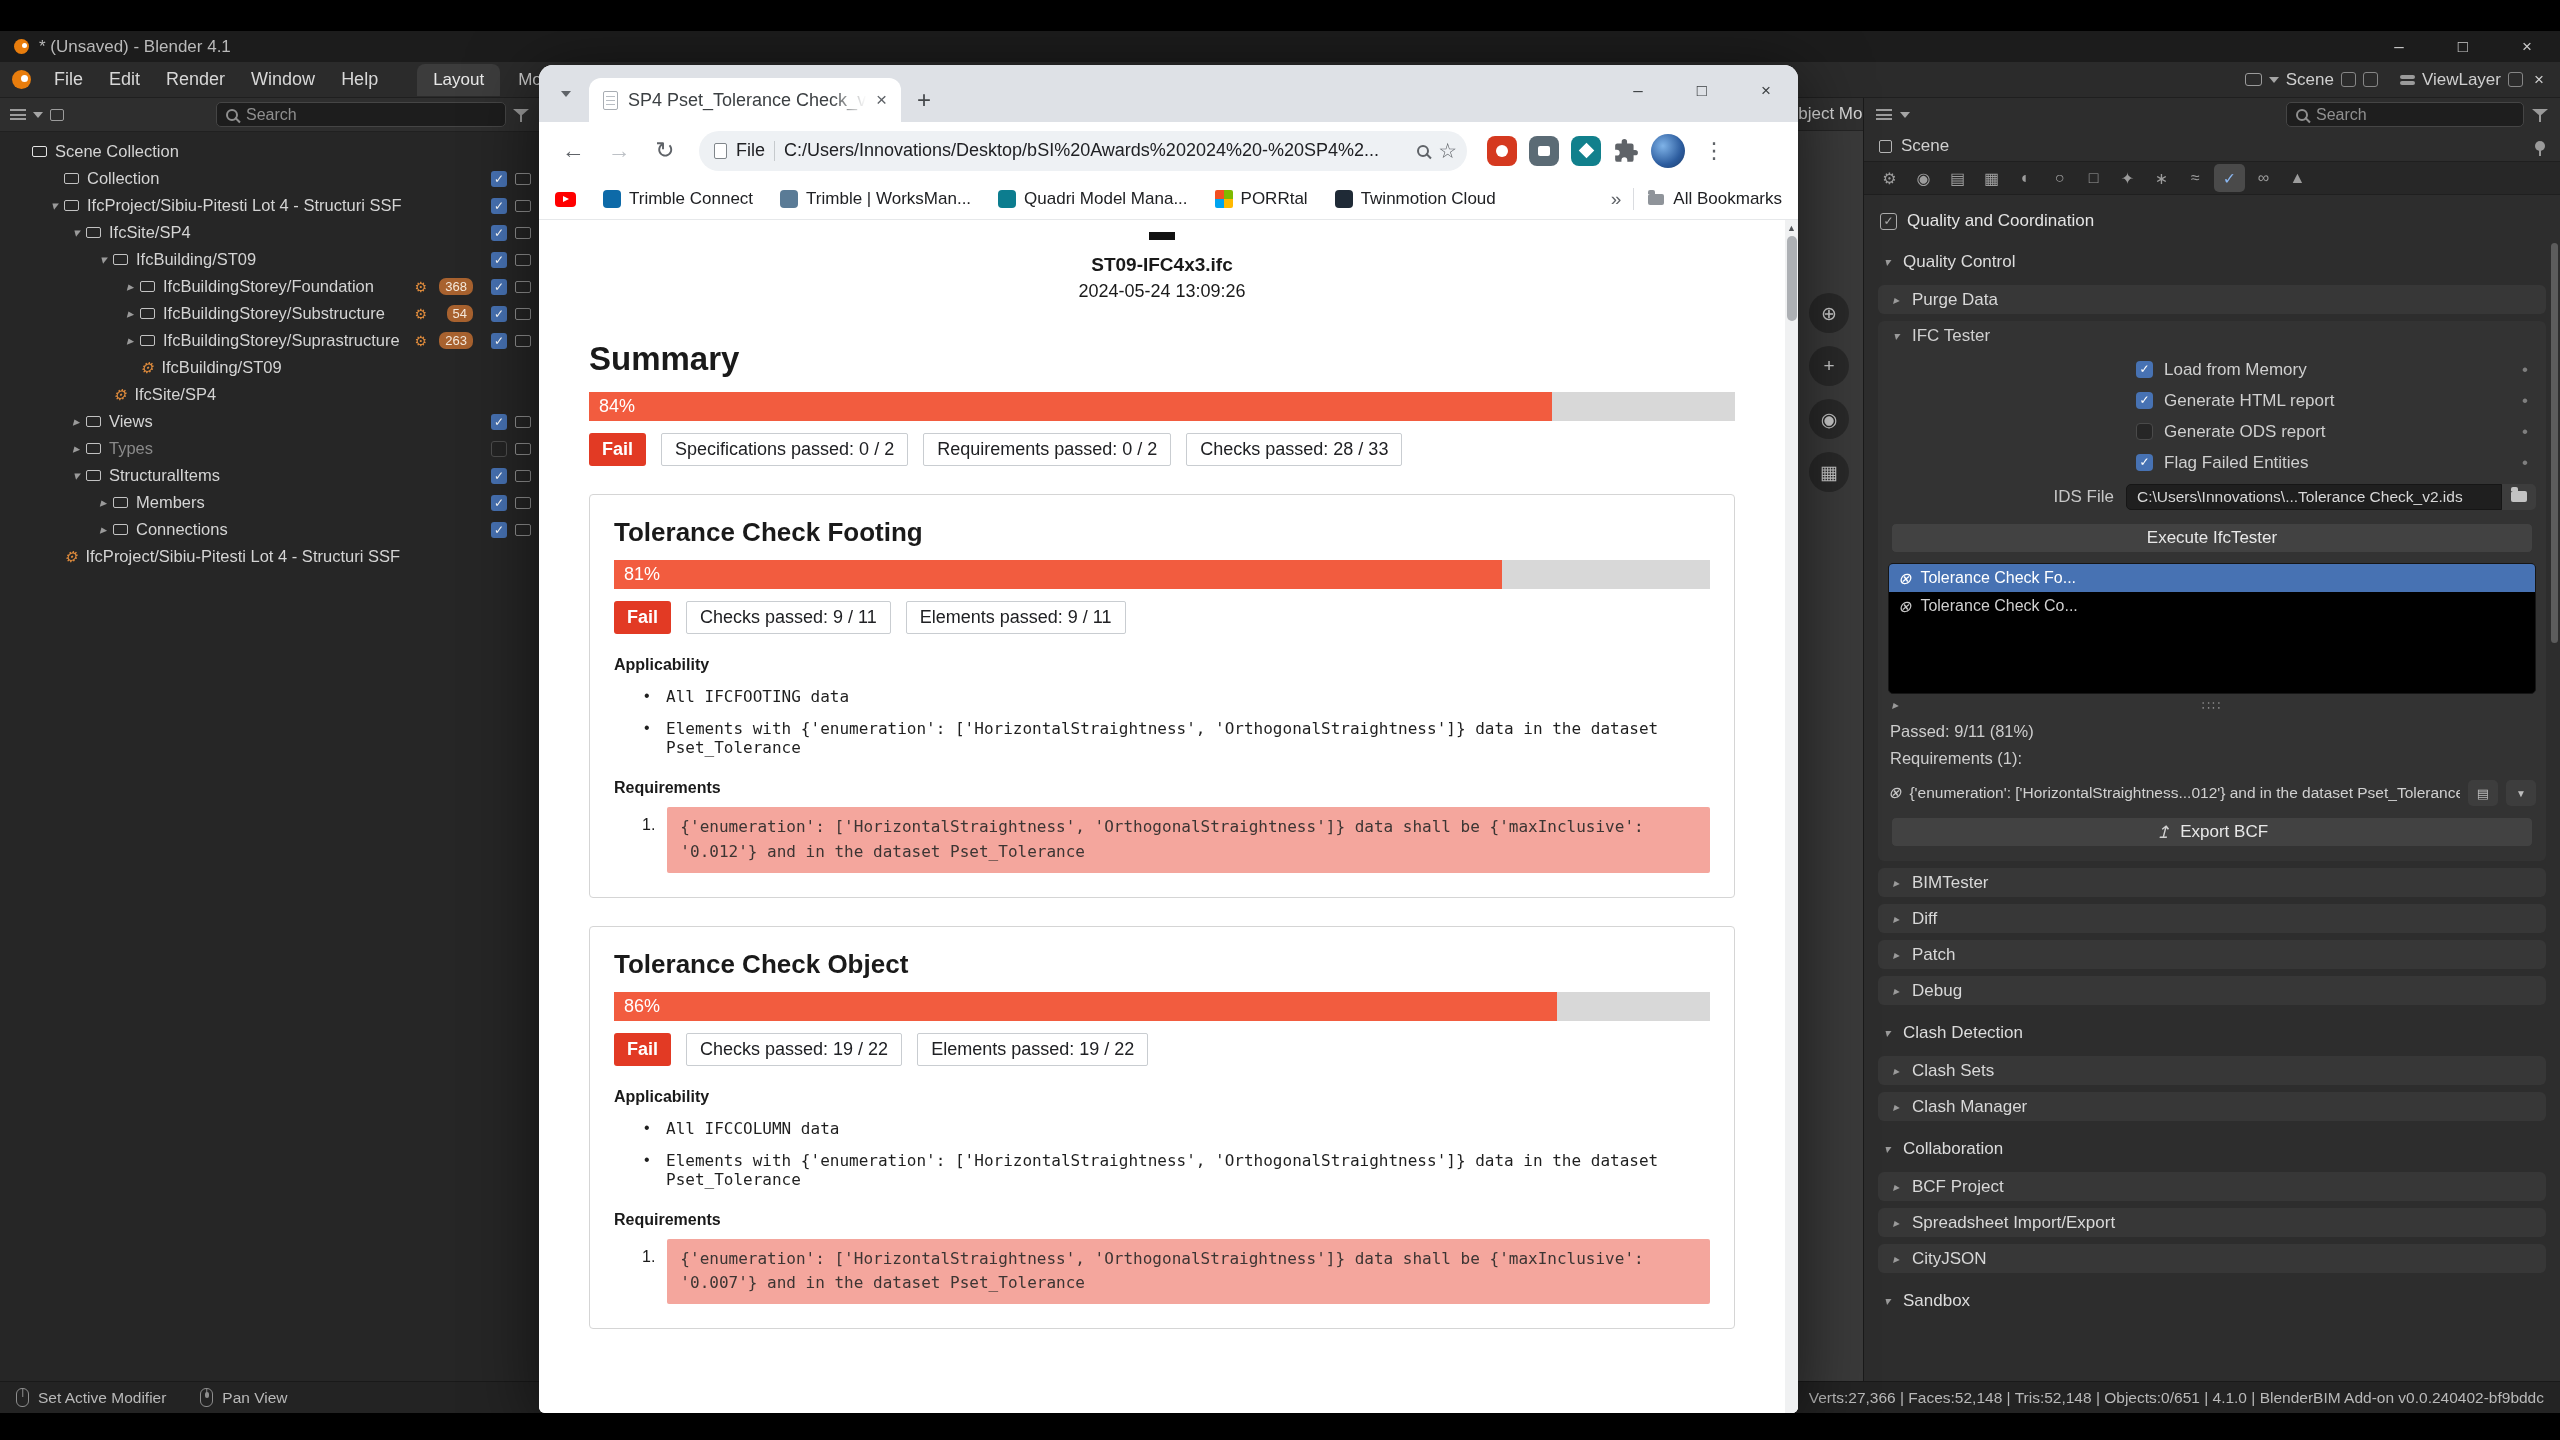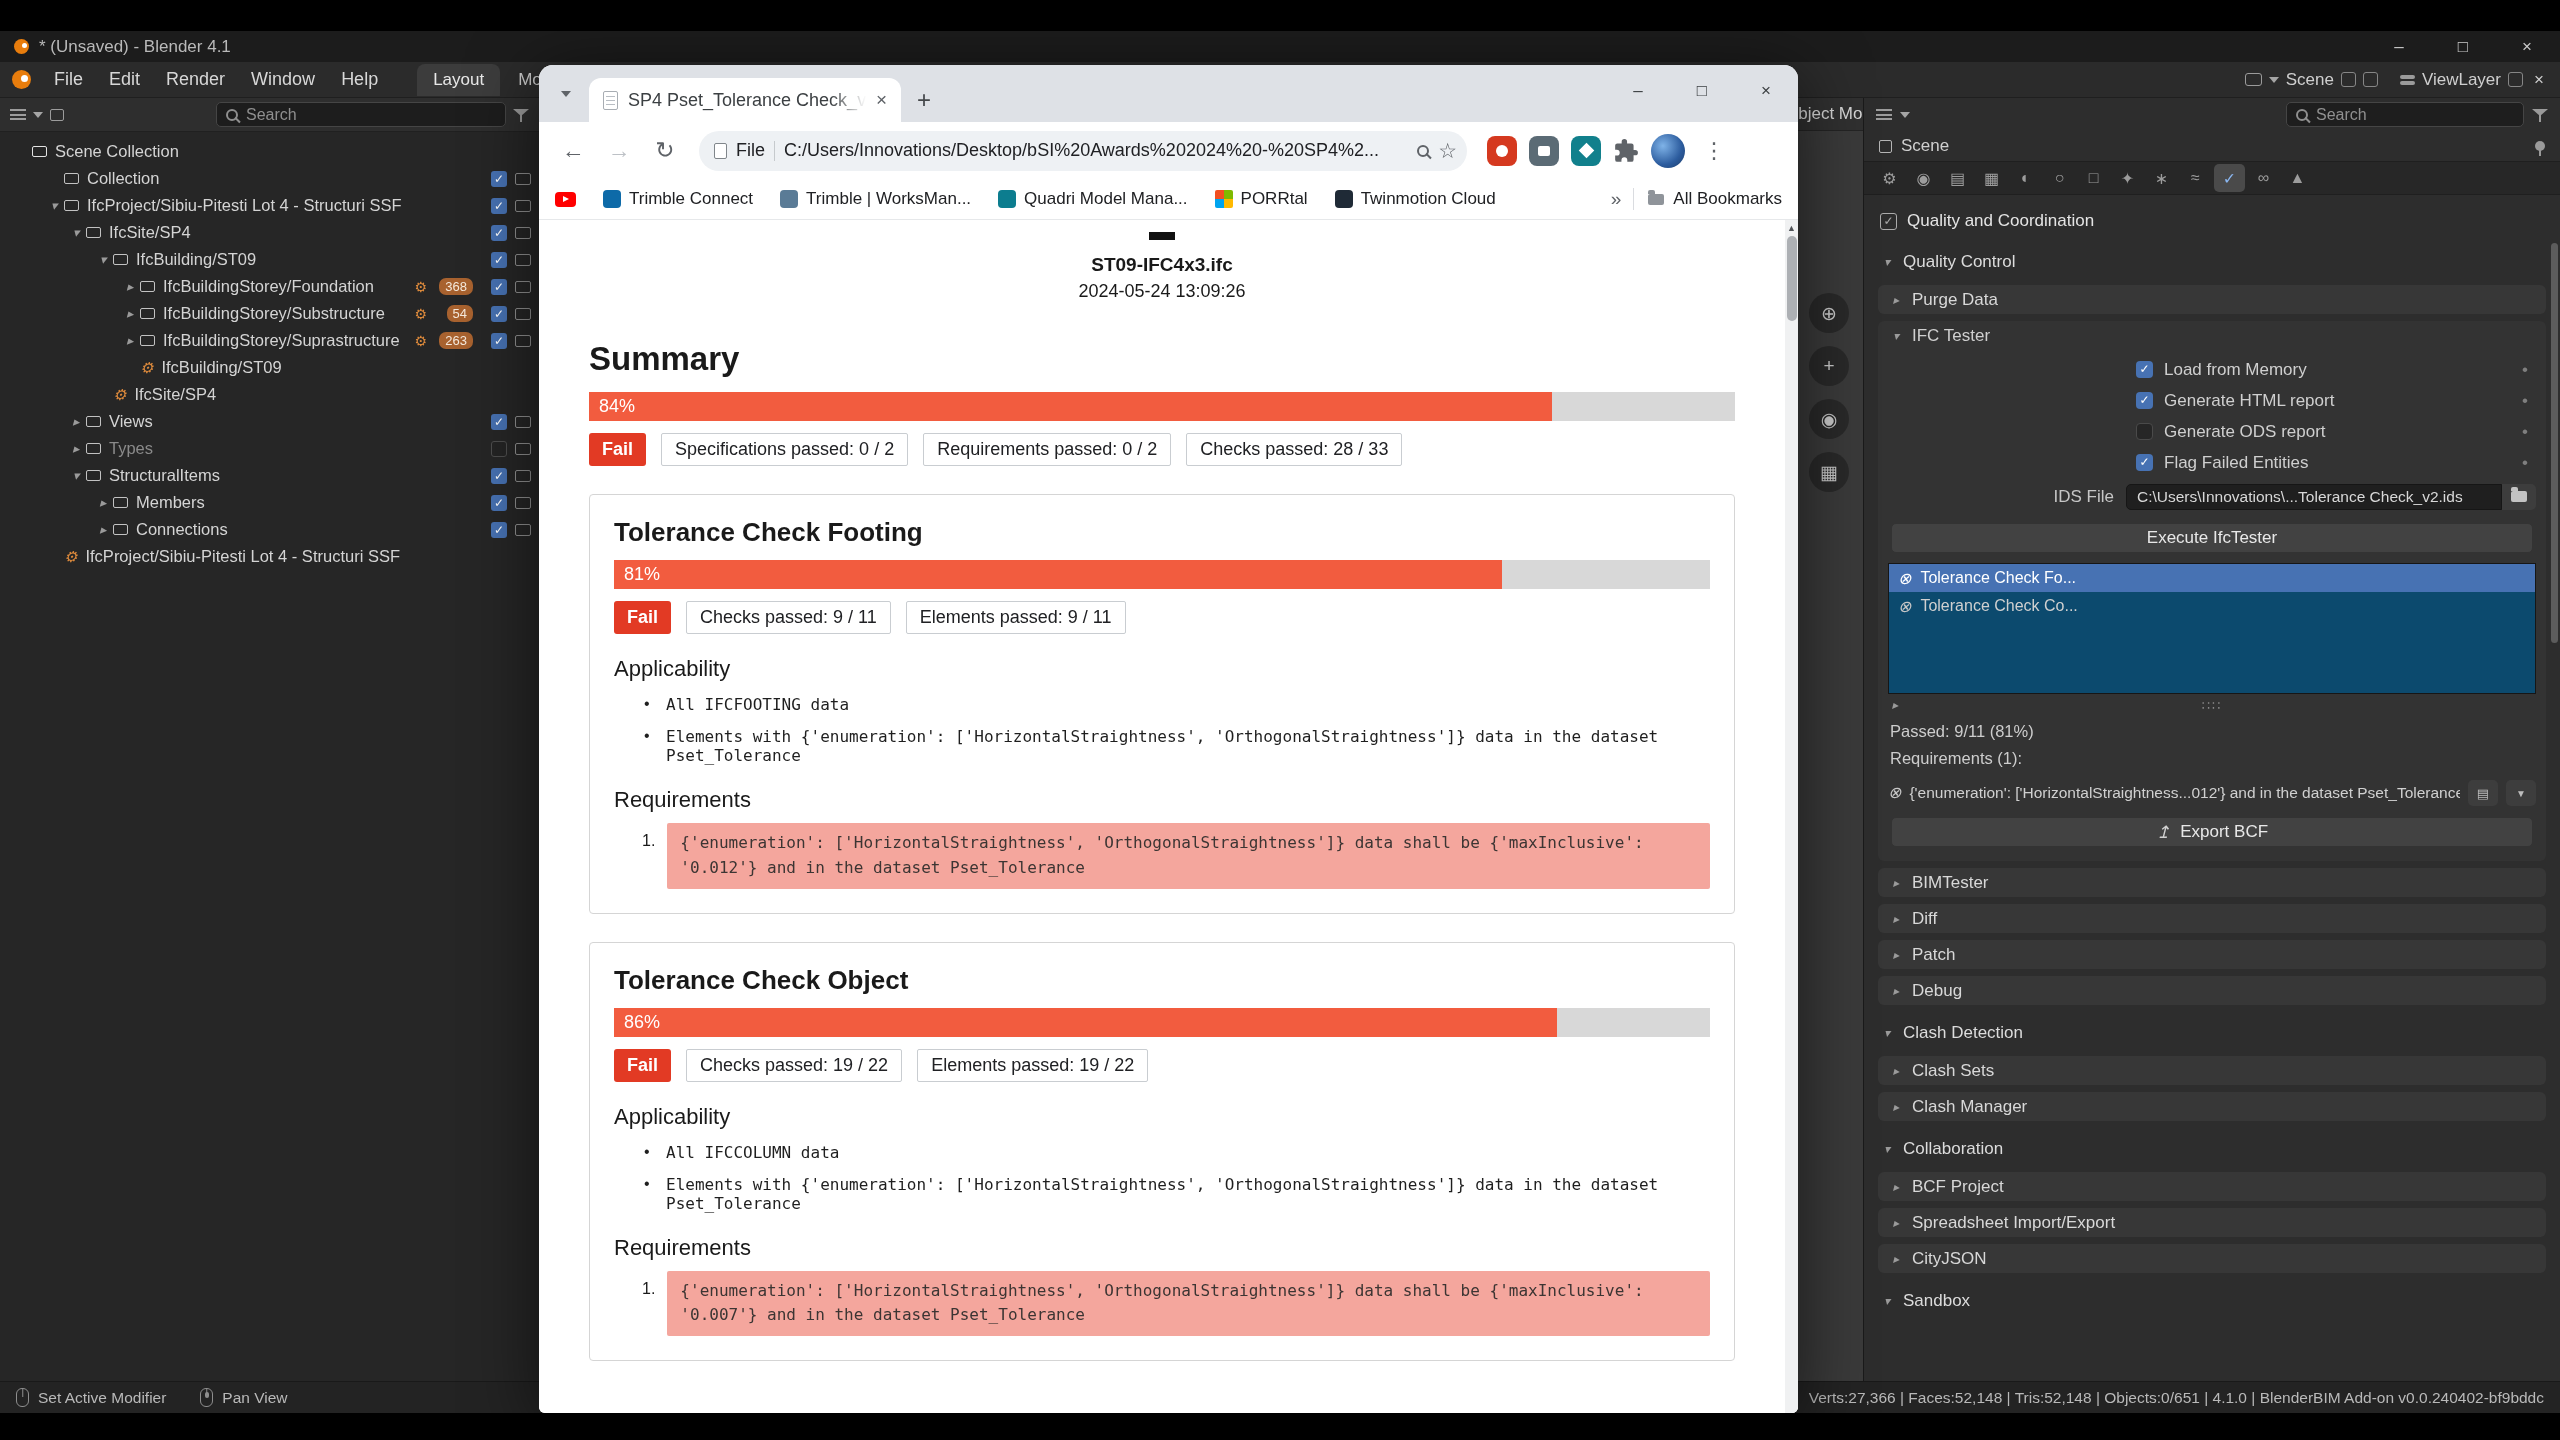--- a/index.html
+++ b/index.html
@@ -120,21 +120,21 @@
   .dot{position:absolute;right:8px;color:#7f7f7f}
   .dot::before{content:"•"}
   .idsrow{display:flex;align-items:center;height:33px;margin-top:2px}
   .ilabel{width:238px;text-align:right;color:#c6c6c6;padding-right:12px;flex:none}
   .ifield{flex:1;height:26px;background:#1f1f1f;border:1px solid #161616;border-radius:5px 0 0 5px;display:flex;align-items:center;padding:0 10px;font-size:15.5px;color:#d8d8d8;white-space:nowrap;overflow:hidden}
   .fbtn{width:34px;height:26px;background:#3d3d3d;border-radius:0 5px 5px 0;display:flex;align-items:center;justify-content:center;flex:none}
   .folder{width:16px;height:11px;background:#c3c3c3;border-radius:2px;position:relative}
   .folder::before{content:"";position:absolute;top:-4px;left:0;width:7px;height:4px;background:#c3c3c3;border-radius:2px 2px 0 0}
   .folder.dkr{background:#8f949a}.folder.dkr::before{background:#8f949a}
   .pbtn{width:calc(100% - 6px);margin:10px auto 0;height:30px;background:#424242;border:1px solid #333;border-radius:5px;color:#e8e8e8;font-size:17px;display:flex;align-items:center;justify-content:center;gap:10px;font-family:inherit}
-  .listbox{margin-top:10px;height:131px;background:#0c4a6e;border:1px solid #161616;border-radius:0;overflow:hidden}
+  .listbox{margin-top:10px;height:131px;background:#000000;border:1px solid #161616;border-radius:5px;overflow:hidden}
   .lrow{height:28px;display:flex;align-items:center;gap:9px;padding:0 9px;color:#d0d0d0;font-size:16px;white-space:nowrap}
   .lrow[data-selected="true"]{background:#4772b3;color:#fff}
   .xcirc::before{content:"⊗";font-size:16px;color:#c6c6c6}
   .lrow[data-selected="true"] .xcirc::before{color:#fff}
   .griprow{height:18px;position:relative;display:flex;align-items:center;margin-top:2px}
   .grip{position:absolute;left:50%;transform:translateX(-50%);color:#8a8a8a;font-size:13px;letter-spacing:2px}
   .grip::before{content:"∷∷"}
   .ptext{padding:8px 2px 0;font-size:16.5px;color:#cdcdcd}
   .reqrow{display:flex;align-items:center;gap:8px;margin-top:11px;height:28px}
   .rtext{flex:1;white-space:nowrap;overflow:hidden;font-size:15.5px;color:#d0d0d0}
@@ -219,21 +219,21 @@
   .rbody{padding:0 50px}
   .rtitle{font-size:33px;font-weight:bold;margin:38px 0 14px}
   .progress{height:29px;background:#d8d8d8;margin:10px 0 9px}
   .pfill{height:100%;background:#f25c3f;display:flex;align-items:center;padding-left:10px;color:#fff;font-size:18px;min-width:58px}
   .statrow{display:flex;gap:15px;margin:12px 0}
   .badge-fail{background:#e23a24;color:#fff;font-weight:bold;font-size:18px;padding:5px 13px;border-radius:3px;display:flex;align-items:center}
   .chips{display:flex;gap:15px}
   .chip{border:1px solid #c9cdd1;border-radius:2px;padding:5px 13px;font-size:18px;display:flex;align-items:center;color:#202124}
   .card{border:1px solid #d5d5d5;border-radius:4px;padding:20px 24px;margin:28px 0}
   .ctitle{font-size:26px;font-weight:bold;margin:2px 0 12px}
-  .sub{font-size:22px;font-weight:normal;margin:22px 0 8px}
+  .sub{font-size:16px;font-weight:bold;margin:22px 0 8px}
   .applist{list-style:none;margin:4px 0 4px 30px}
   .applist li{font-family:"DejaVu Sans Mono",monospace;font-size:16px;color:#1f1f1f;margin:13px 0;position:relative;padding-left:22px}
   .applist li::before{content:"•";position:absolute;left:0;top:0;font-family:"Liberation Sans",sans-serif}
   .reqlist{list-style:none;margin:10px 0 4px 28px;counter-reset:req}
   .reqlist li{display:flex;gap:12px;counter-increment:req}
   .reqlist li::before{content:counter(req) ".";font-size:16px;padding-top:9px}
   .reqtext{flex:1;background:#f4a69d;border-radius:2px;padding:8px 13px;font-family:"DejaVu Sans Mono",monospace;font-size:16px;line-height:1.55;color:#3c3533}
   .rfooter{padding:44px 50px 30px;font-size:15px;color:#202124}
 </style>
 </head>

